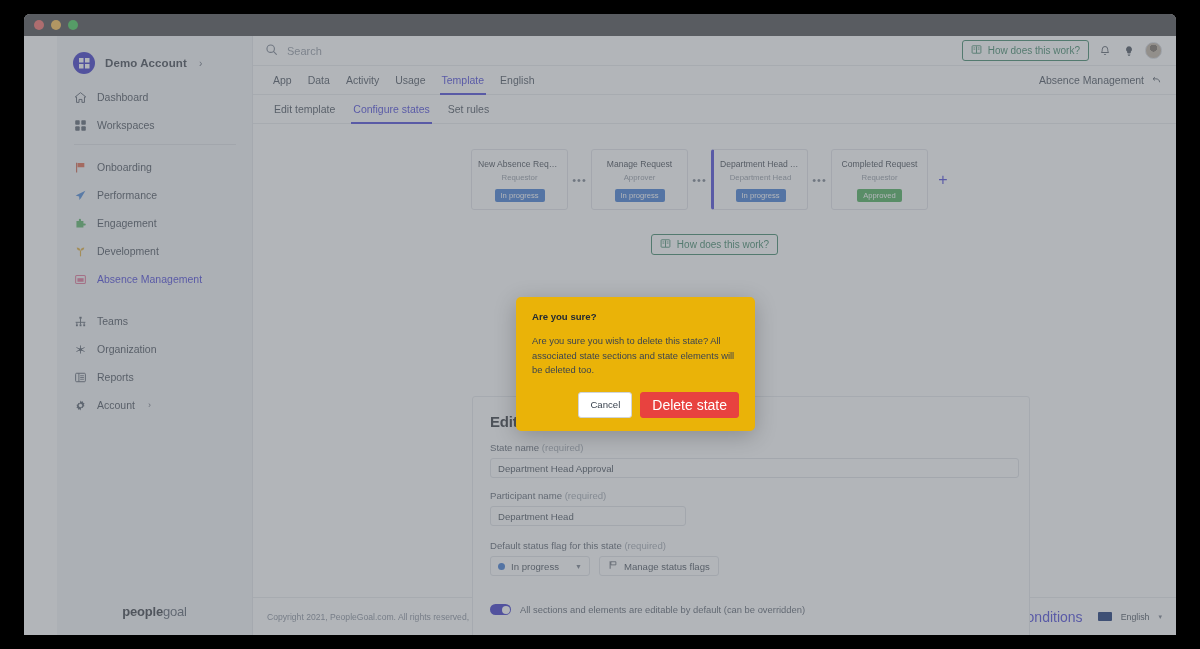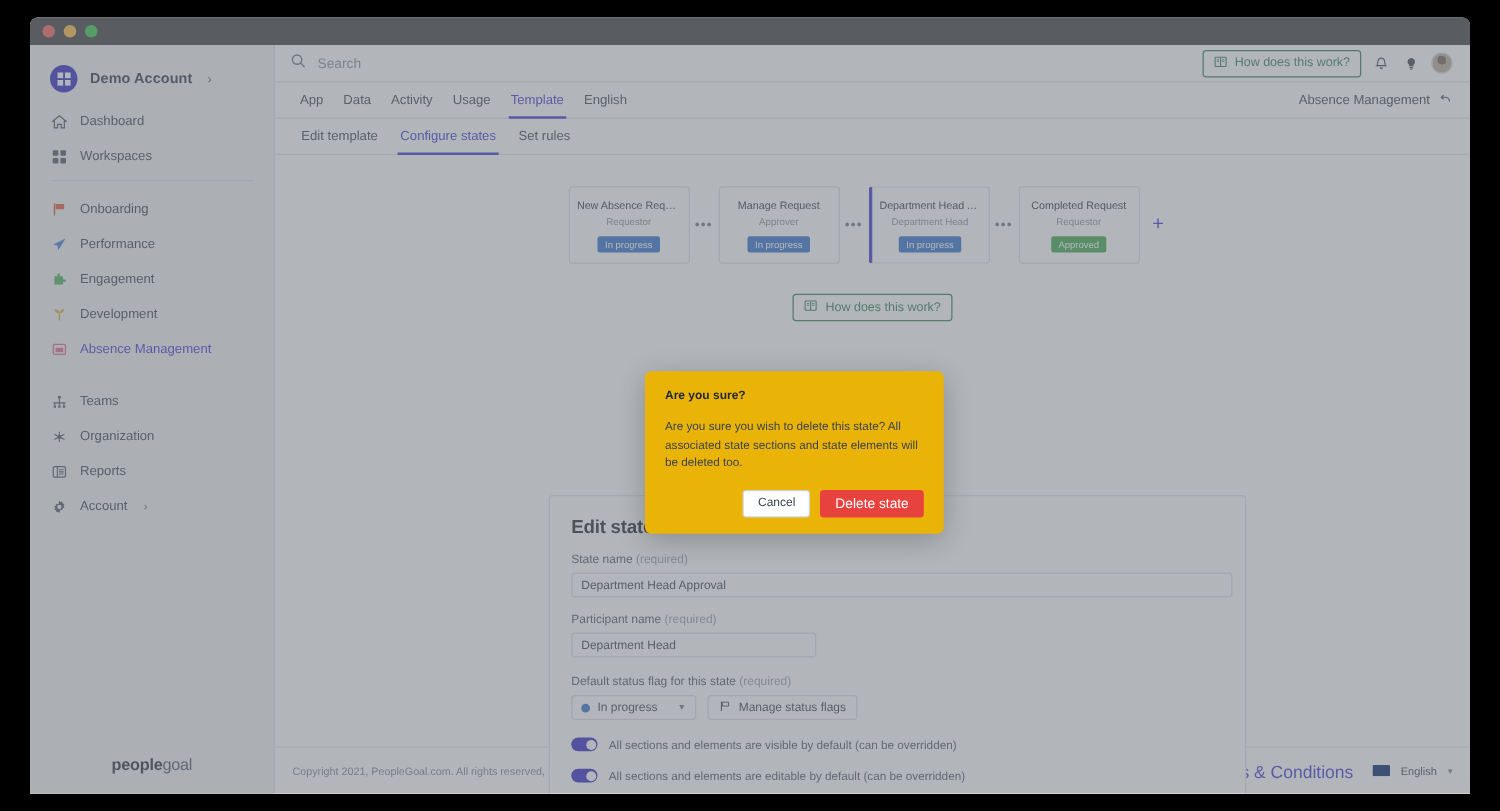--- a/index.html
+++ b/index.html
@@ -26,21 +26,21 @@
   .dot.red { background: #f4605b; }
   .dot.yellow { background: #fcbb40; }
   .dot.green { background: #34c749; }
 
   .body-row { flex: 1; display: flex; min-height: 0; }
 
   
   .sidebar {
     width: 196px; flex: 0 0 196px; background: #f2f3f5;
     border-right: 1px solid #e2e4e8;
-    display: flex; flex-direction: column; position: relative;
+    display: flex; flex-direction: column; position: relative; margin-left: 33px;
   }
   .account-row {
     display: flex; align-items: center; gap: 10px;
     padding: 16px 14px 14px 16px;
   }
   .account-badge {
     width: 22px; height: 22px; border-radius: 50%;
     background: #2a25c4; display: flex; align-items: center; justify-content: center;
     flex: 0 0 22px;
   }
@@ -219,21 +219,21 @@
   .modal-title { font-size: 9.6px; font-weight: 700; color: #232a33; margin-bottom: 12px; }
   .modal-text { font-size: 9.4px; color: #3b4450; line-height: 1.55; }
   .modal-actions { display: flex; justify-content: flex-end; gap: 8px; margin-top: 14px; }
   .btn-cancel {
     background: #fff; border: 1px solid #cfd4da; border-radius: 3px;
     font-size: 9.6px; color: #3b4450; padding: 4px 11px; cursor: pointer;
     font-family: "Liberation Sans", sans-serif;
   }
   .btn-danger {
     background: #e8423f; border: 1px solid #e8423f; border-radius: 3px;
-    font-size: 11px; color: #fff; padding: 4px 11px; cursor: pointer;
+    font-size: 14px; color: #fff; padding: 4px 11px; cursor: pointer;
     font-family: "Liberation Sans", sans-serif;
   }
 
   
   .footer {
     height: 38px; flex: 0 0 38px; border-top: 1px solid #e6e8ec;
     display: flex; align-items: center; padding: 0 14px 0 14px; background: #fff;
   }
   .copyright { font-size: 8.6px; color: #7c8492; }
   .footer-right { margin-left: auto; display: flex; align-items: center; gap: 9px; }
@@ -573,24 +573,20 @@
                       <path d="M3.4 2v12" stroke="#39424e" stroke-width="1.4"></path>
                       <path d="M4.6 2.8h8v5h-8z" fill="none" stroke="#39424e" stroke-width="1.2"></path>
                     </svg>
               </span>
               <span>Manage status flags</span>
             </div>
           </div>
 
           <div class="spacer-14"></div>
 
-          <div class="toggle-row">
-            <span class="toggle"></span>
-            <span class="toggle-label">All sections and elements are visible by default (can be overridden)</span>
-          </div>
 
           <div class="spacer-14"></div>
 
           <div class="toggle-row">
             <span class="toggle"></span>
             <span class="toggle-label">All sections and elements are editable by default (can be overridden)</span>
           </div>
 
           <div class="spacer-14"></div>
 

